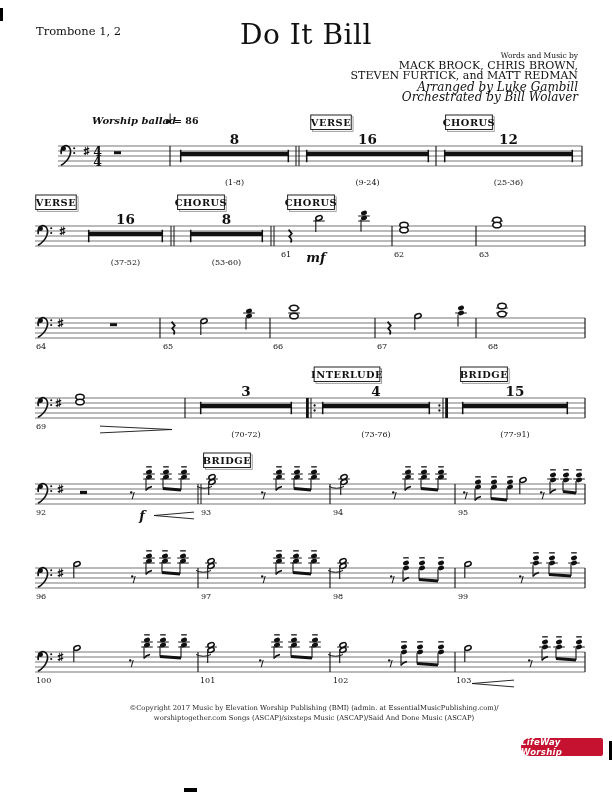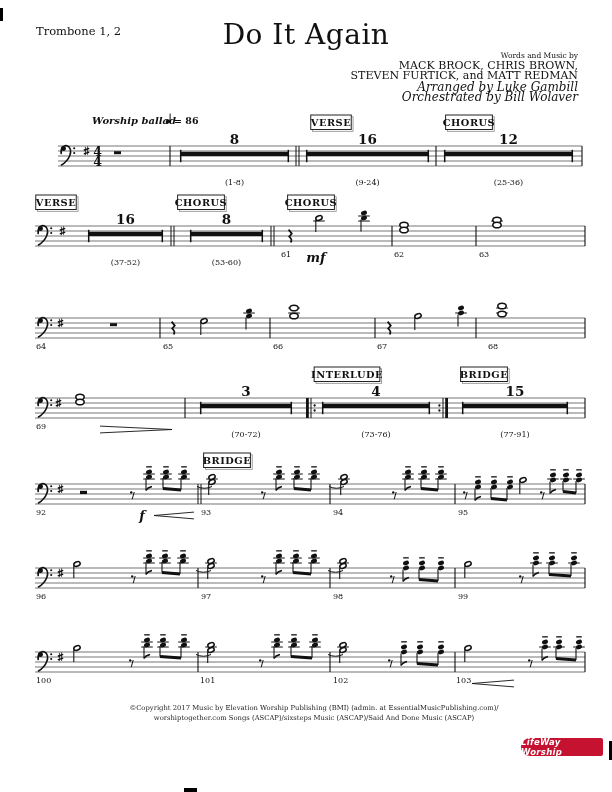--- a/index.html
+++ b/index.html
@@ -19,21 +19,21 @@
   .artifact{position:absolute;background:#000;}
   .a1{left:0;top:8px;width:3px;height:13px;}
   .a2{left:609px;top:741px;width:3px;height:19px;}
   .a3{left:184px;top:788px;width:13px;height:4px;}
 </style>
 </head>
 <body>
 
 <div class="page">
   <div class="part-name">Trombone 1, 2</div>
-  <div class="title">Do It Again</div>
+  <div class="title">Do It Bill</div>
   <div class="credits">
     <div class="c1">Words and Music by</div>
     <div class="c2">MACK BROCK, CHRIS BROWN,</div>
     <div class="c2">STEVEN FURTICK, and MATT REDMAN</div>
     <div class="it">Arranged by Luke Gambill</div>
     <div class="it">Orchestrated by Bill Wolaver</div>
   </div>
 
   <svg class="music" id="music-svg" width="612" height="792" viewBox="0 0 612 792">
       <line x1="58" y1="146" x2="582" y2="146" stroke="#3a3a3a" stroke-width="0.7"></line>

